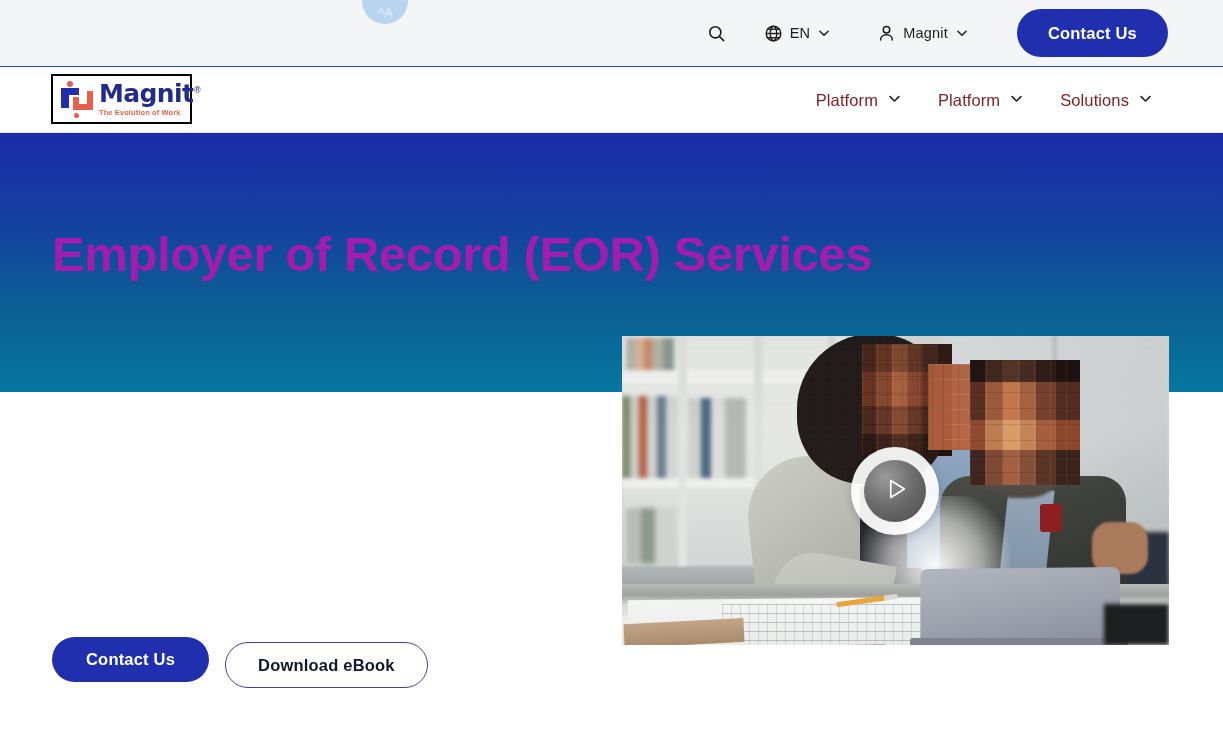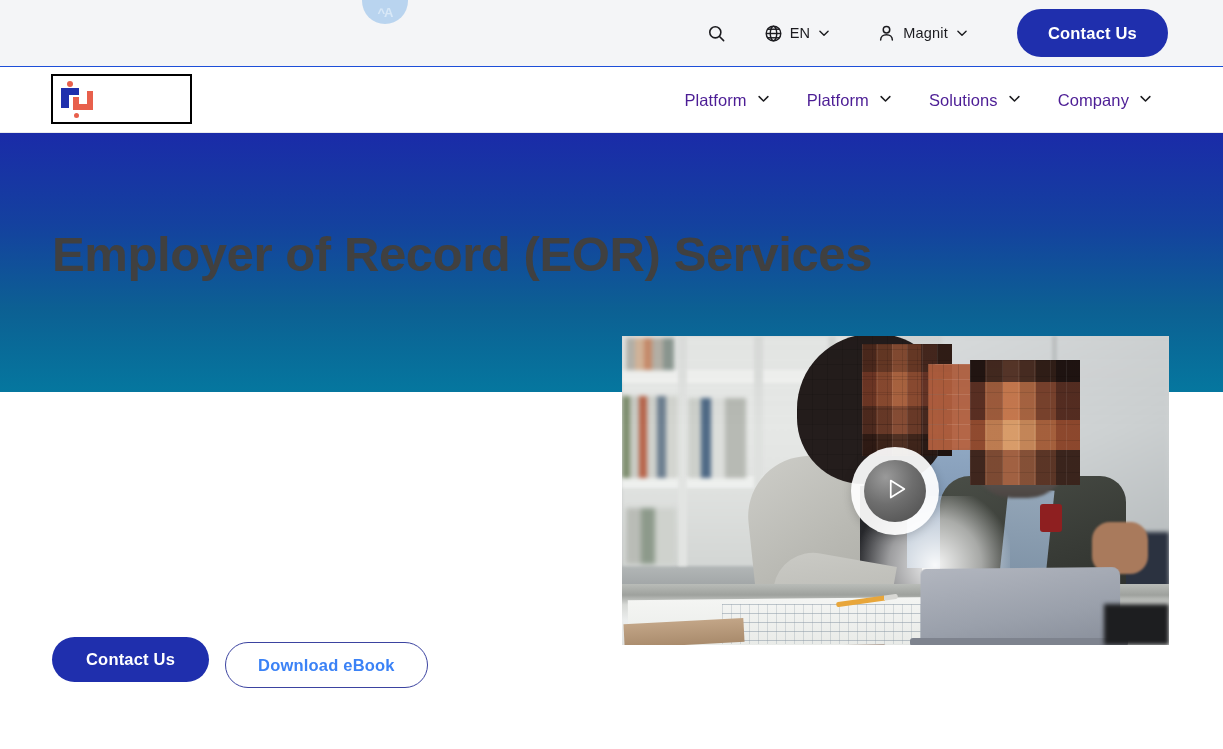--- a/index.html
+++ b/index.html
@@ -205,41 +205,41 @@
     height: 66px;
     display: flex;
     align-items: center;
     gap: 0px;
   }
   .nav-item {
     display: flex;
     align-items: flex-start;
     gap: 9px;
     font-size: 16.5px;
-    color: #4c1d95;
+    color: #7f1d1d;
     cursor: pointer;
     padding: 8px 18px;
     user-select: none;
     letter-spacing: 0.1px;
   }
 
   
   .hero-band {
     position: absolute;
     left: 0; top: 133px;
     width: 1223px;
     height: 259px;
     background: linear-gradient(180deg, #1a2ba8 0%, #14419f 35%, #0c6093 68%, #05779f 100%);
     z-index: 5;
   }
   .hero-title {
     position: absolute;
     left: 52px;
     top: 226px;
-    color: #404040;
+    color: #a21caf;
     font-size: 49px;
     font-weight: 700;
     letter-spacing: -0.4px;
     line-height: 1.15;
     z-index: 10;
     white-space: nowrap;
   }
 
   .hero-copy {
     position: absolute;
@@ -271,21 +271,21 @@
     font-size: 16.5px;
     font-weight: 700;
     letter-spacing: 0.2px;
     cursor: pointer;
     font-family: "Liberation Sans", sans-serif;
   }
   .btn-secondary {
     margin-left: 16px;
     margin-top: 5px;
     background: #ffffff;
-    color: #3b82f6;
+    color: #0f172a;
     border: 1.6px solid #3b43a0;
     border-radius: 26px;
     height: 46px;
     padding: 0 32px;
     font-size: 16.5px;
     font-weight: 700;
     letter-spacing: 0.2px;
     cursor: pointer;
     font-family: "Liberation Sans", sans-serif;
   }
@@ -631,20 +631,26 @@
     <div class="logo-box">
       <div class="logo-mark">
         <div class="lm-dot"></div>
         <div class="lm-left"></div>
         <div class="lm-arm"></div>
         <div class="lm-uleft"></div>
         <div class="lm-ubase"></div>
         <div class="lm-uright"></div>
         <div class="lm-dot2"></div>
       </div>
+      <div class="logo-text-wrap">
+        <div class="logo-word">
+          <span>Magnit</span><sup>®</sup>
+        </div>
+        <div class="logo-tag">The Evolution of Work</div>
+      </div>
     </div>
 
     <div class="nav-links">
 
       <div class="nav-item">
         <span>Platform</span>
         <span>
           <svg width="15" height="15" viewBox="0 0 24 24" fill="none" stroke="#1b1b1f" stroke-width="2.4" stroke-linecap="round" stroke-linejoin="round">
               <polyline points="5,9 12,16 19,9"></polyline>
             </svg>
@@ -664,28 +670,20 @@
 
       <div class="nav-item">
         <span>Solutions</span>
         <span>
           <svg width="15" height="15" viewBox="0 0 24 24" fill="none" stroke="#1b1b1f" stroke-width="2.4" stroke-linecap="round" stroke-linejoin="round">
               <polyline points="5,9 12,16 19,9"></polyline>
             </svg>
         </span>
       </div>
 
-      <div class="nav-item">
-        <span>Company</span>
-        <span>
-          <svg width="15" height="15" viewBox="0 0 24 24" fill="none" stroke="#1b1b1f" stroke-width="2.4" stroke-linecap="round" stroke-linejoin="round">
-              <polyline points="5,9 12,16 19,9"></polyline>
-            </svg>
-        </span>
-      </div>
 
     </div>
   </div>
 
   <h1 class="hero-title">Employer of Record (EOR) Services</h1>
 
 
   <div class="cta-row">
     <button class="btn-primary">Contact Us</button>
     <button class="btn-secondary">Download eBook</button>

